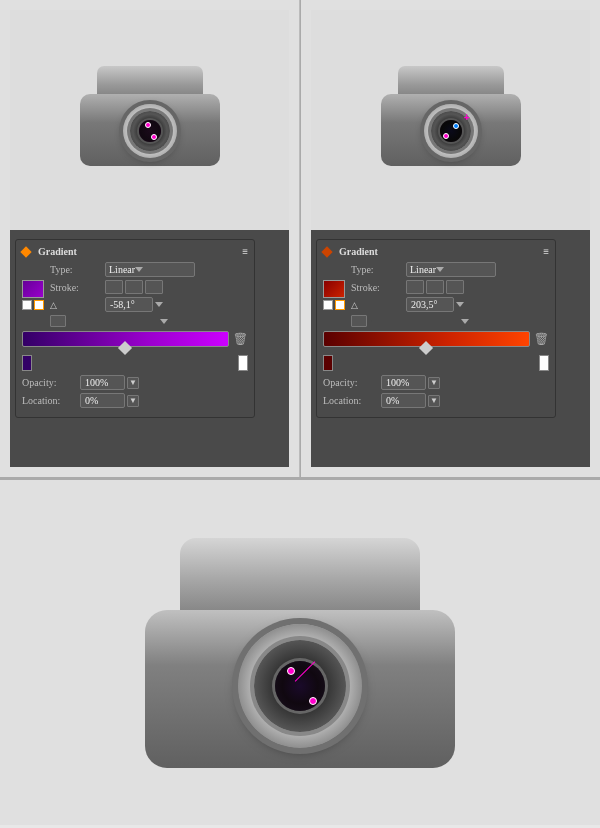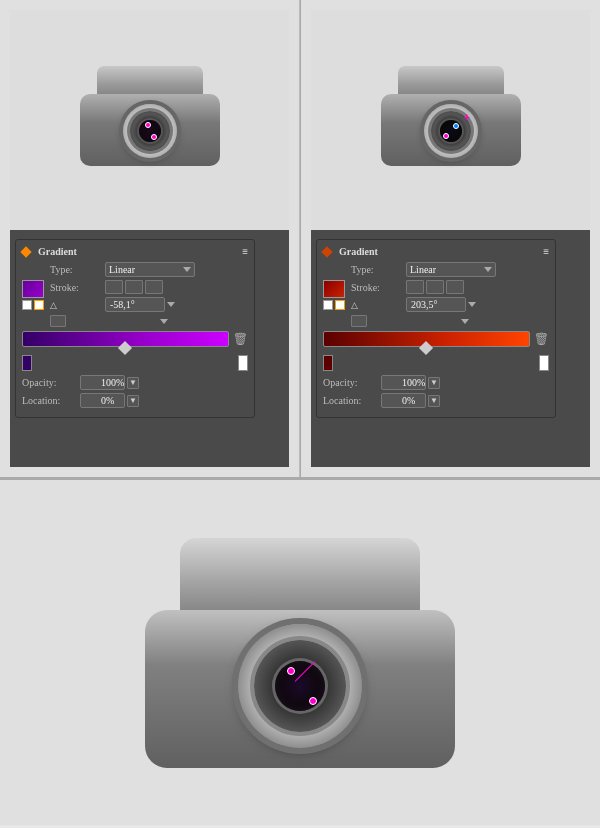--- a/index.html
+++ b/index.html
@@ -217,21 +217,21 @@
     .gp-type-dropdown {
       background: #555;
       border: 1px solid #777;
       color: #eee;
       font-size: 10px;
       padding: 1px 3px;
       border-radius: 2px;
       width: 90px;
       display: flex;
       align-items: center;
-      justify-content: space-between;
+      justify-content: flex-start;
     }
 
     .gp-stroke-icons {
       display: flex;
       gap: 2px;
     }
 
     .gp-stroke-icon {
       width: 18px;
       height: 14px;
@@ -240,21 +240,21 @@
       border-radius: 1px;
     }
 
     .gp-angle-box {
       background: #555;
       border: 1px solid #777;
       color: #eee;
       font-size: 10px;
       padding: 1px 4px;
       border-radius: 2px;
-      width: 60px;
+      width: 48px;
     }
 
     .gp-left-swatches {
       display: flex;
       flex-direction: column;
       margin-right: 6px;
     }
 
     .swatch-big {
       width: 22px;
@@ -286,21 +286,21 @@
       margin-bottom: 3px;
       color: #bbb;
       font-size: 10px;
     }
 
     .gp-value-box {
       background: #555;
       border: 1px solid #777;
       color: #eee;
       font-size: 10px;
-      padding: 1px 20px;
+      padding: 1px 4px;
       border-radius: 2px;
       width: 45px;
       margin-left: 3px;
     }
 
     .gp-arrow {
       width: 12px;
       height: 12px;
       background: #555;
       border: 1px solid #777;

